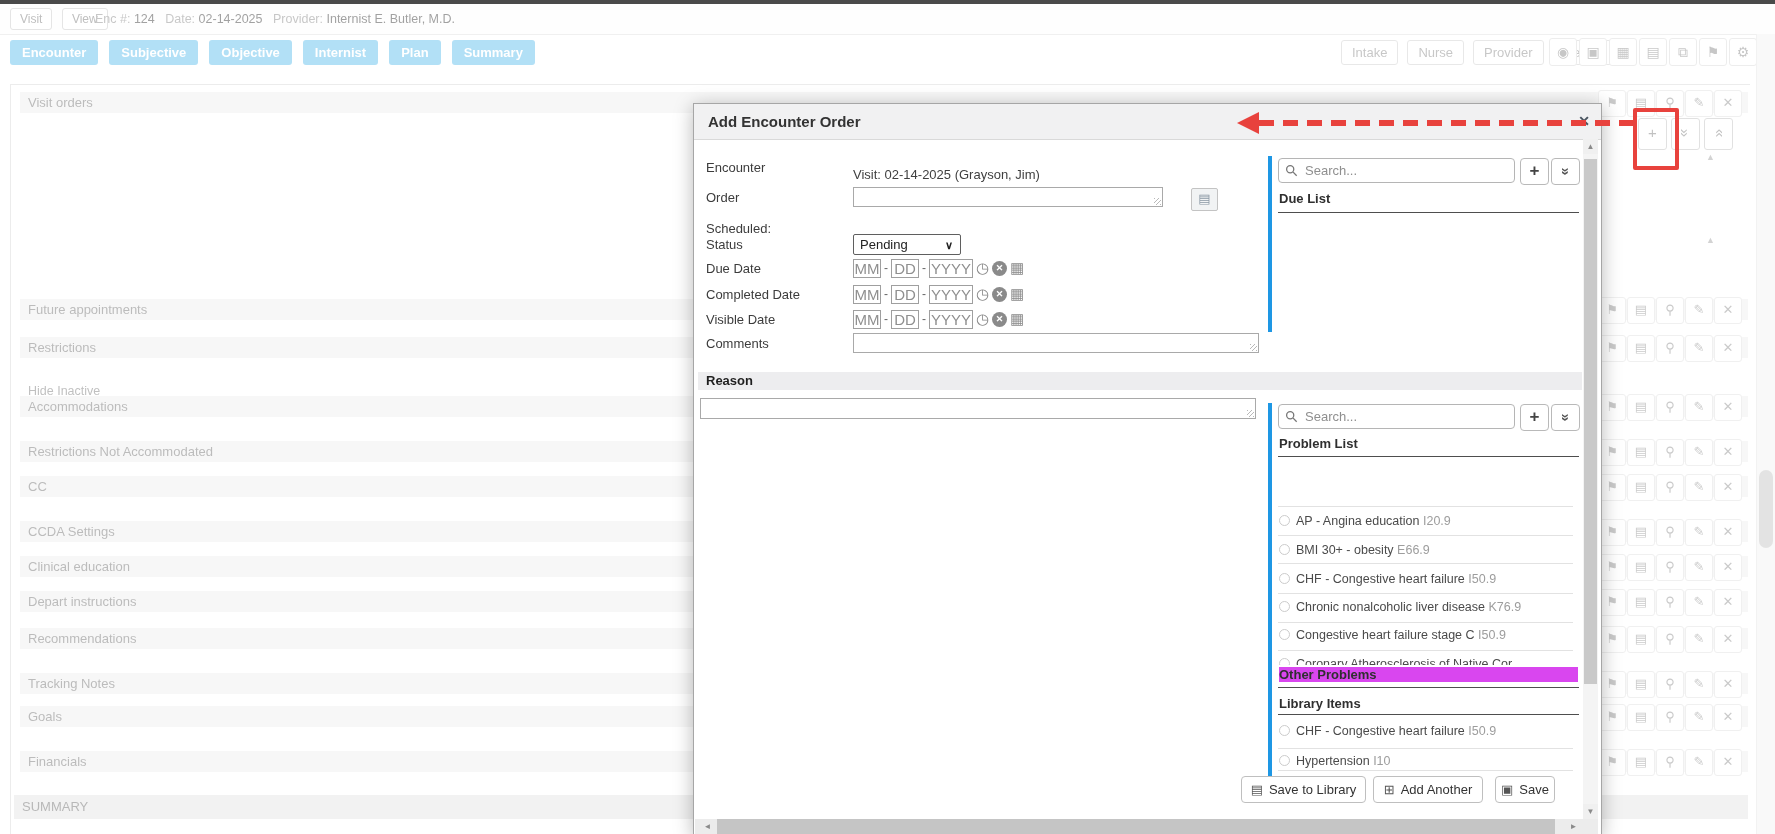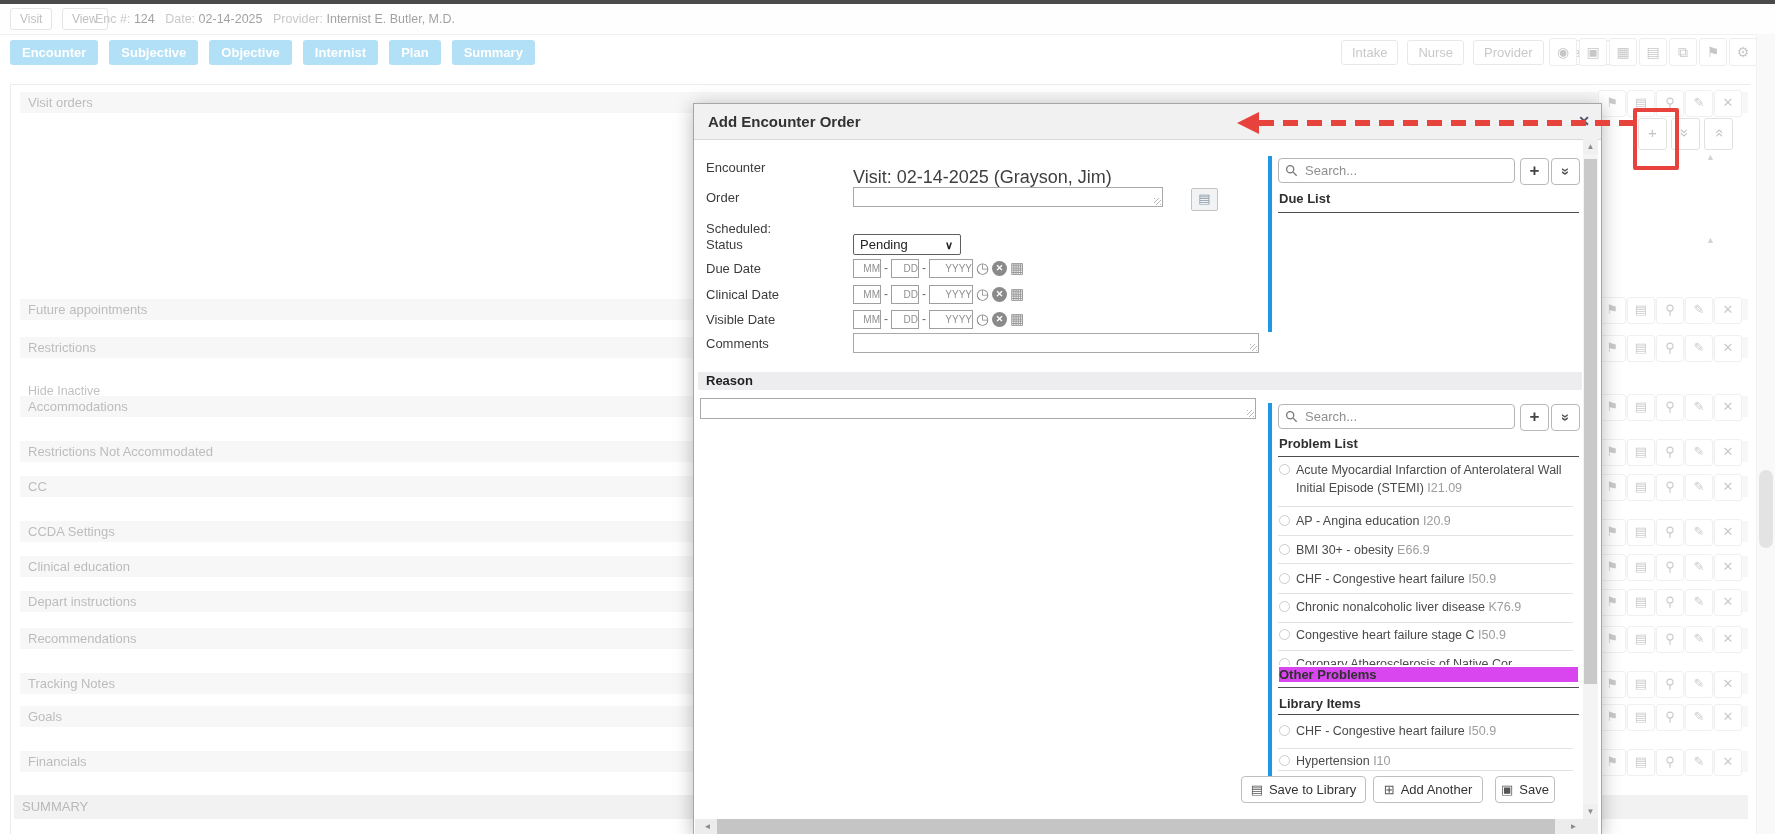--- a/index.html
+++ b/index.html
@@ -41,33 +41,33 @@
   .overlay{left:0;top:0;width:1775px;height:834px;background:rgba(255,255,255,0.45);z-index:5;}
 
   
   .modal{left:693px;top:103px;width:907px;height:731px;background:#fff;border:1px solid #a6a6a6;
          box-shadow:0 3px 18px rgba(0,0,0,.28);z-index:10;}
   .mhead{position:absolute;left:0;top:0;width:100%;height:35px;background:#f1f1f2;border-bottom:1px solid #d9d9d9;}
   .mtitle{position:absolute;left:14px;top:0;line-height:35px;font-size:15px;font-weight:bold;color:#333;}
   .mclose{position:absolute;right:8px;top:8px;width:18px;height:18px;color:#4a5560;font-size:14px;font-weight:bold;
           text-align:center;line-height:18px;cursor:default;}
   .flabel{position:absolute;left:12px;font-size:13px;color:#3c3c3c;}
-  .fval{position:absolute;left:159px;font-size:18px;color:#3f3f3f;text-align:right;}
+  .fval{position:absolute;left:159px;font-size:13px;color:#3f3f3f;text-align:right;}
   .fld{position:absolute;}
   .fld input{width:100%;height:100%;box-sizing:border-box;border:1px solid #a9a9a9;font-size:13px;
              font-family:"Liberation Sans",sans-serif;padding:0 4px;background:#fff;}
   .rh{position:absolute;right:2px;bottom:2px;width:7px;height:7px;
       background:repeating-linear-gradient(135deg,#b9b9b9 0 1px,transparent 1px 3px);}
   .listbtn{position:absolute;left:497px;top:84px;width:25px;height:21px;border:1px solid #c3c3c3;border-radius:2px;
            background:#f1f3f4;color:#8a97a3;font-size:13px;line-height:20px;text-align:center;}
   .sel{position:absolute;left:159px;top:130px;width:108px;height:21px;border:1px solid #5f5f5f;border-radius:2px;
        background:#fff;font-size:13px;color:#222;line-height:20px;padding-left:6px;box-sizing:border-box;}
   .sel .chev{position:absolute;right:7px;top:0;font-size:11px;color:#222;font-weight:bold;}
   .daterow{position:absolute;left:159px;display:flex;align-items:center;gap:3px;height:20px;}
-  .daterow input{border:1px solid #9f9f9f;height:17px;font-size:10px;color:#555;text-align:right;
+  .daterow input{border:1px solid #9f9f9f;height:17px;font-size:15px;color:#555;text-align:center;
                  font-family:"Liberation Sans",sans-serif;padding:0;background:#fff;}
   .din-mm{width:26px;} .din-yy{width:42px;}
   .dsep{color:#666;font-size:12px;}
   .dico{color:#8a8a8a;font-size:15px;line-height:18px;}
   .dico-x{width:15px;height:15px;background:#8a8a8a;color:#fff;border-radius:50%;font-size:9px;line-height:15px;
           text-align:center;font-weight:bold;}
   .reasonbar{position:absolute;left:4px;top:268px;width:884px;height:18px;background:#ededef;}
   .reasonbar span{position:absolute;left:8px;line-height:18px;font-size:13px;font-weight:bold;color:#1f1f1f;}
 
   .blue{position:absolute;left:574px;width:4px;background:#1e97e4;}
@@ -330,21 +330,21 @@
       <input class="din-mm" placeholder="MM" style="">
         <span class="dsep">-</span>
         <input class="din-mm" placeholder="DD" style="">
         <span class="dsep">-</span>
         <input class="din-yy" placeholder="YYYY" style="">
       <span class="dico">◷</span>
       <span class="dico-x">✕</span>
       <span class="dico">▦</span>
     </span>
 
-    <span class="flabel" style="top:183px">Clinical Date</span>
+    <span class="flabel" style="top:183px">Completed Date</span>
     <span class="daterow" style="top:180px">
       <input class="din-mm" placeholder="MM" style="">
         <span class="dsep">-</span>
         <input class="din-mm" placeholder="DD" style="">
         <span class="dsep">-</span>
         <input class="din-yy" placeholder="YYYY" style="">
       <span class="dico">◷</span>
       <span class="dico-x">✕</span>
       <span class="dico">▦</span>
     </span>
@@ -389,24 +389,20 @@
           <line x1="12.5" y1="12.5" x2="18" y2="18" stroke="#777" stroke-width="2"></line>
         </svg>
       <input placeholder="Search..." style="">
     </div>
     <span class="sqbtn plus" style="left:826px;top:300px;">+</span>
     <span class="sqbtn chv" style="left:857px;top:300px;"><span class="rot90">»</span></span>
 
     <span class="phdr" style="top:332px;">Problem List</span>
     <div class="puline" style="top:352px;"></div>
 
-    <div class="pitem" style="top:357px;">
-        <span class="radio"></span>
-        <span class="txt"><span>Acute Myocardial Infarction of Anterolateral Wall Initial Episode (STEMI)</span> <span class="code">I21.09</span></span>
-      </div>
     <div class="pdiv" style="top:402px;"></div>
     <div class="pitem" style="top:408px;">
         <span class="radio"></span>
         <span class="txt"><span>AP - Angina education</span> <span class="code">I20.9</span></span>
       </div>
     <div class="pdiv" style="top:431px;"></div>
     <div class="pitem" style="top:437px;">
         <span class="radio"></span>
         <span class="txt"><span>BMI 30+ - obesity</span> <span class="code">E66.9</span></span>
       </div>

